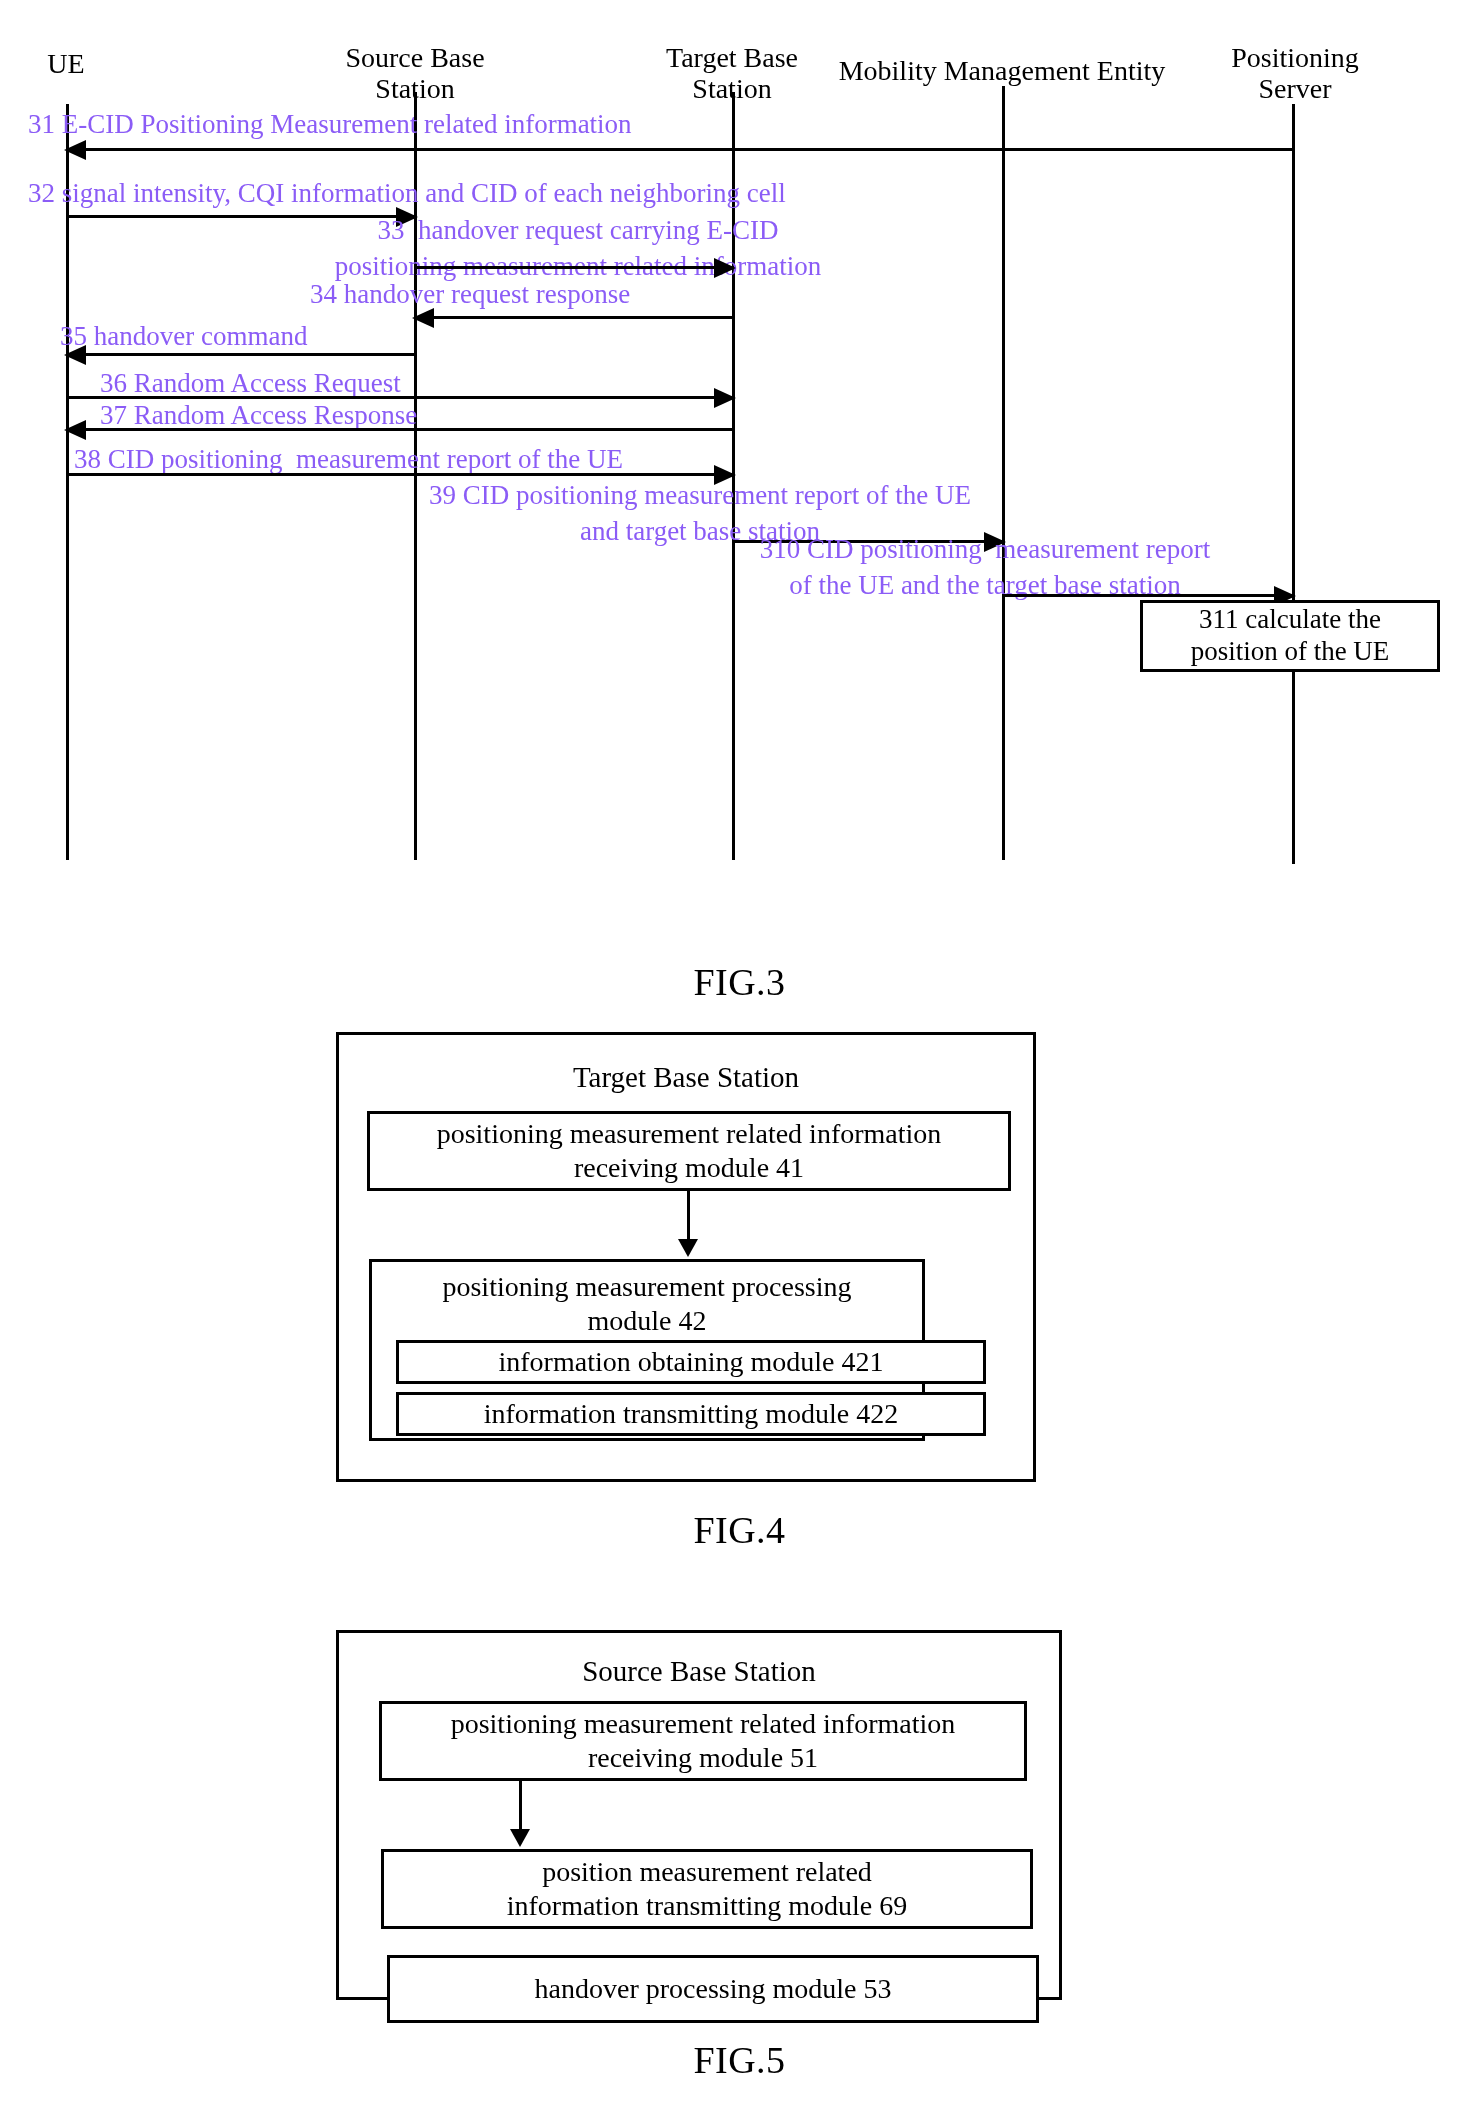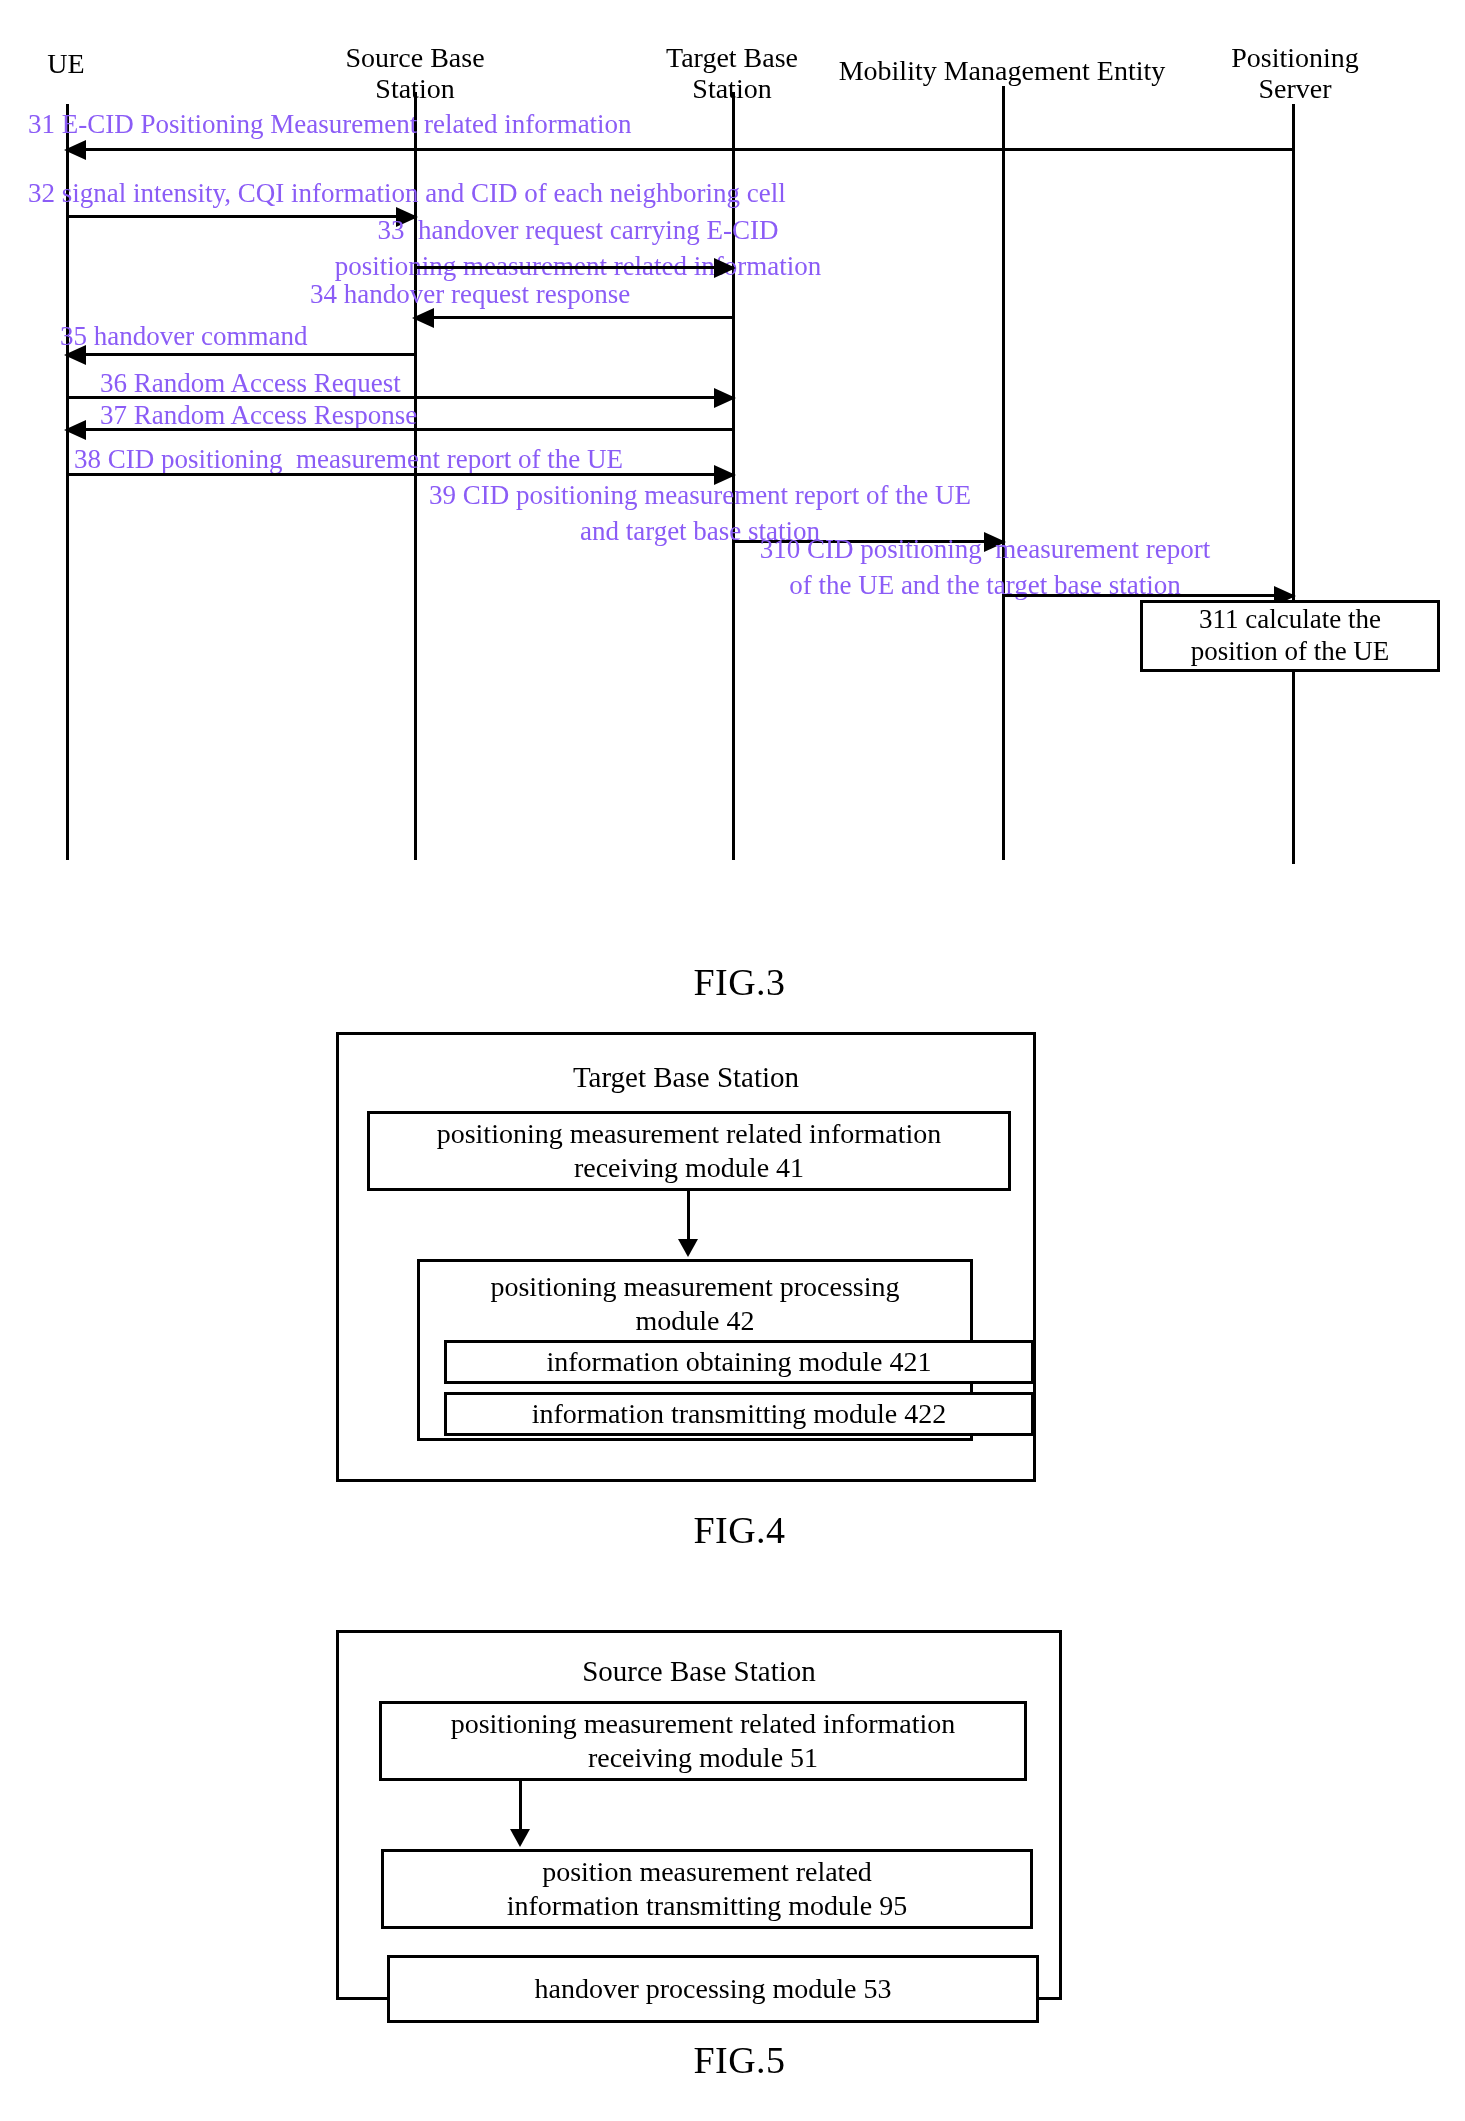--- a/index.html
+++ b/index.html
@@ -222,21 +222,21 @@
   <div>
     <div class="outer-box" style="left:336px; top:1032px; width:700px; height:450px;">
 
       <div class="outer-title" style="left:0; top:26px;">Target Base Station</div>
 
       <div class="inner-box" style="left:28px; top:76px; width:644px; height:80px;">positioning measurement related information
 receiving module 41</div>
 
       <div class="down-arrow" style="left:348px; top:156px; height:50px;"></div>
 
-      <div class="inner-box titled" style="left:30px; top:224px; width:556px; height:182px;margin-left:48px;">
+      <div class="inner-box titled" style="left:30px; top:224px; width:556px; height:182px;">
         <div class="sub-title" style="left:0; top:8px;">positioning measurement processing
 module 42</div>
 
         <div class="inner-box" style="left:24px; top:78px; width:590px; height:44px;">information obtaining module 421</div>
 
         <div class="inner-box" style="left:24px; top:130px; width:590px; height:44px;">information transmitting module   422</div>
       </div>
     </div>
 
     <div class="fig-caption" style="left:0; top:1508px;">FIG.4</div>
@@ -246,21 +246,21 @@
     <div class="outer-box" style="left:336px; top:1630px; width:726px; height:370px;">
 
       <div class="outer-title" style="left:0; top:22px;">Source Base Station</div>
 
       <div class="inner-box" style="left:40px; top:68px; width:648px; height:80px;">positioning measurement related information
 receiving module 51</div>
 
       <div class="down-arrow" style="left:180px; top:148px; height:50px;"></div>
 
       <div class="inner-box" style="left:42px; top:216px; width:652px; height:80px;">position measurement related
-information transmitting module 95</div>
+information transmitting module 69</div>
 
       <div class="inner-box" style="left:48px; top:322px; width:652px; height:68px;">handover processing module 53</div>
     </div>
 
     <div class="fig-caption" style="left:0; top:2038px;">FIG.5</div>
   </div>
 
 </div>
 
 </body></html>

